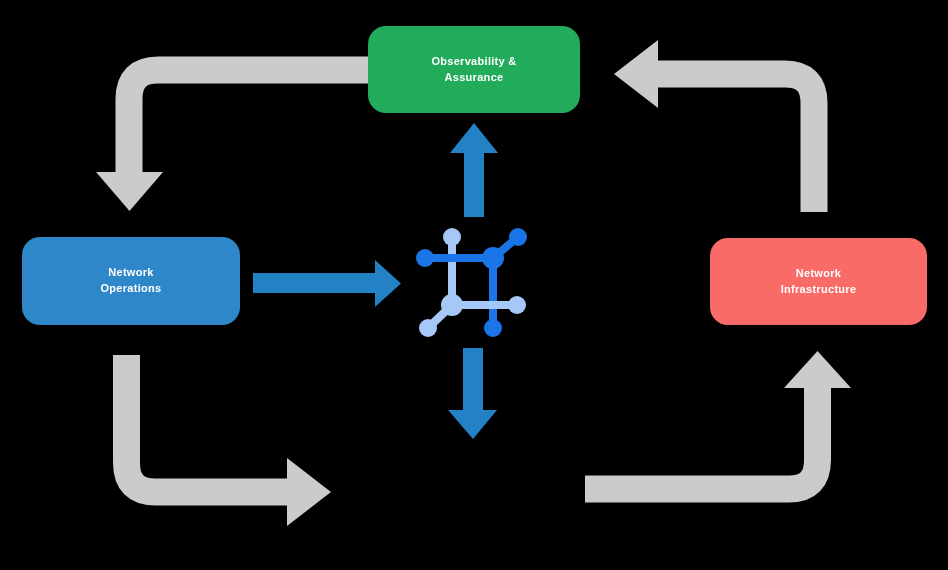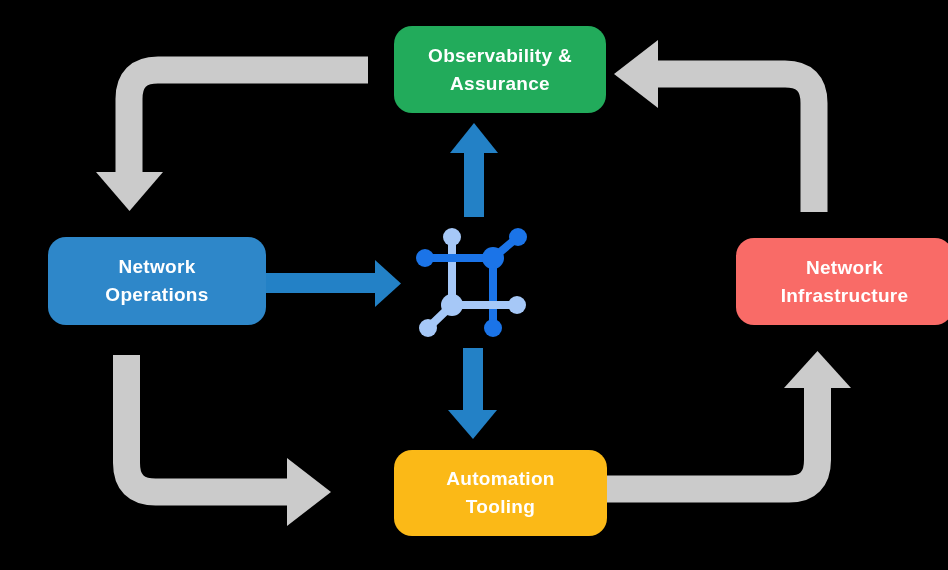--- a/index.html
+++ b/index.html
@@ -16,26 +16,25 @@
     left: 0; top: 0;
     width: 948px; height: 570px;
   }
   .node {
     position: absolute;
     border-radius: 18px;
     display: flex;
     align-items: center;
     justify-content: center;
     text-align: center;
-    font-size: 19px;
+    font-size: 11px;
     font-weight: 600;
     letter-spacing: 0.3px;
     line-height: 1.45;
     white-space: pre-line;
-    margin-left: 26px;
   }
   .node-observability { left: 368px; top: 26px;  width: 212px; height: 87px; }
   .node-operations    { left: 22px;  top: 237px; width: 218px; height: 88px; }
   .node-infrastructure{ left: 710px; top: 238px; width: 217px; height: 87px; }
   .node-tooling       { left: 368px; top: 450px; width: 213px; height: 86px; }
 </style>
 </head>
 <body>
 
 <div class="stage" style="background: rgb(0, 0, 0);">
@@ -98,18 +97,14 @@
 Assurance</span>
   </div>
   <div class="node node-operations" style="background: rgb(46, 135, 201); color: rgb(255, 255, 255);">
     <span>Network
 Operations</span>
   </div>
   <div class="node node-infrastructure" style="background: rgb(249, 107, 103); color: rgb(255, 255, 255);">
     <span>Network
 Infrastructure</span>
   </div>
-  <div class="node node-tooling" style="background: rgb(251, 185, 23); color: rgb(255, 255, 255);">
-    <span>Automation
-Tooling</span>
-  </div>
 
 </div>
 
 </body></html>

